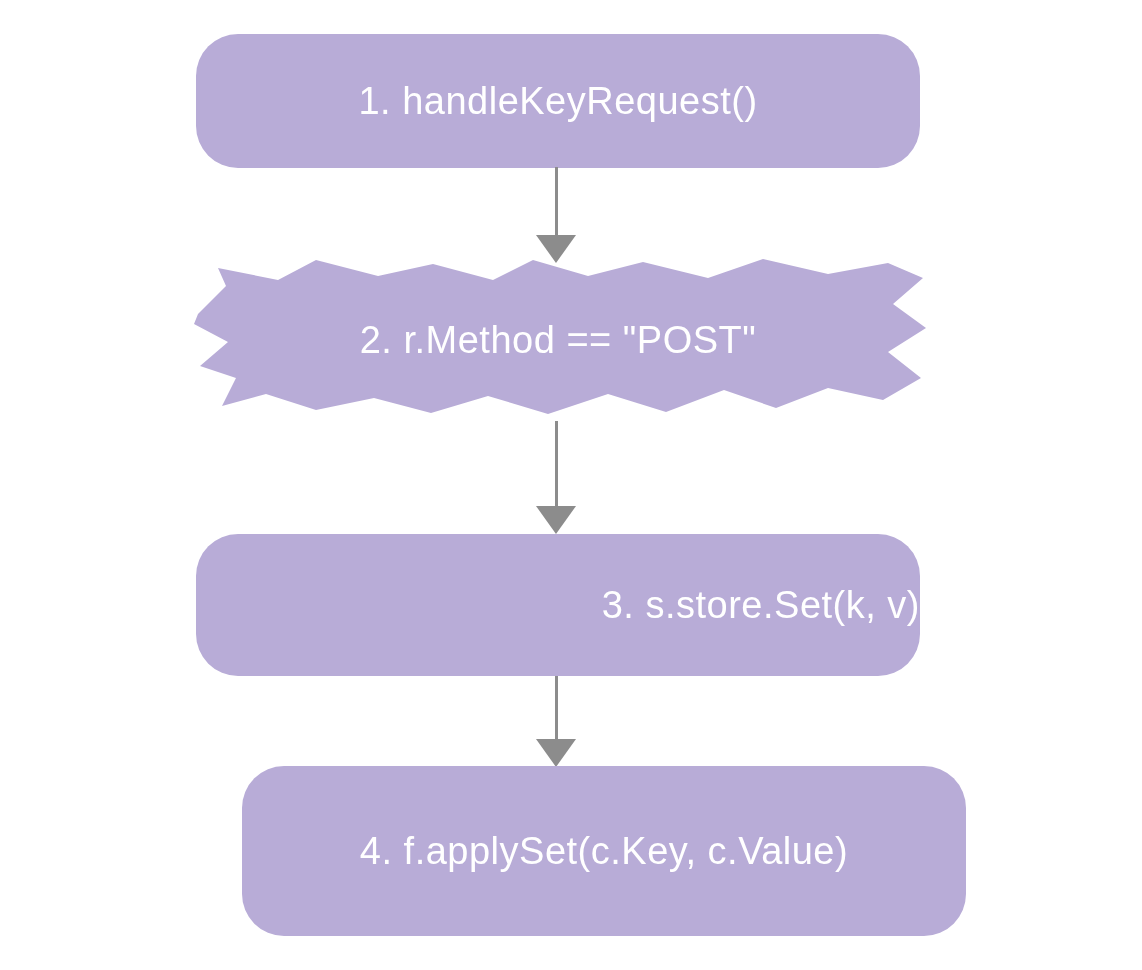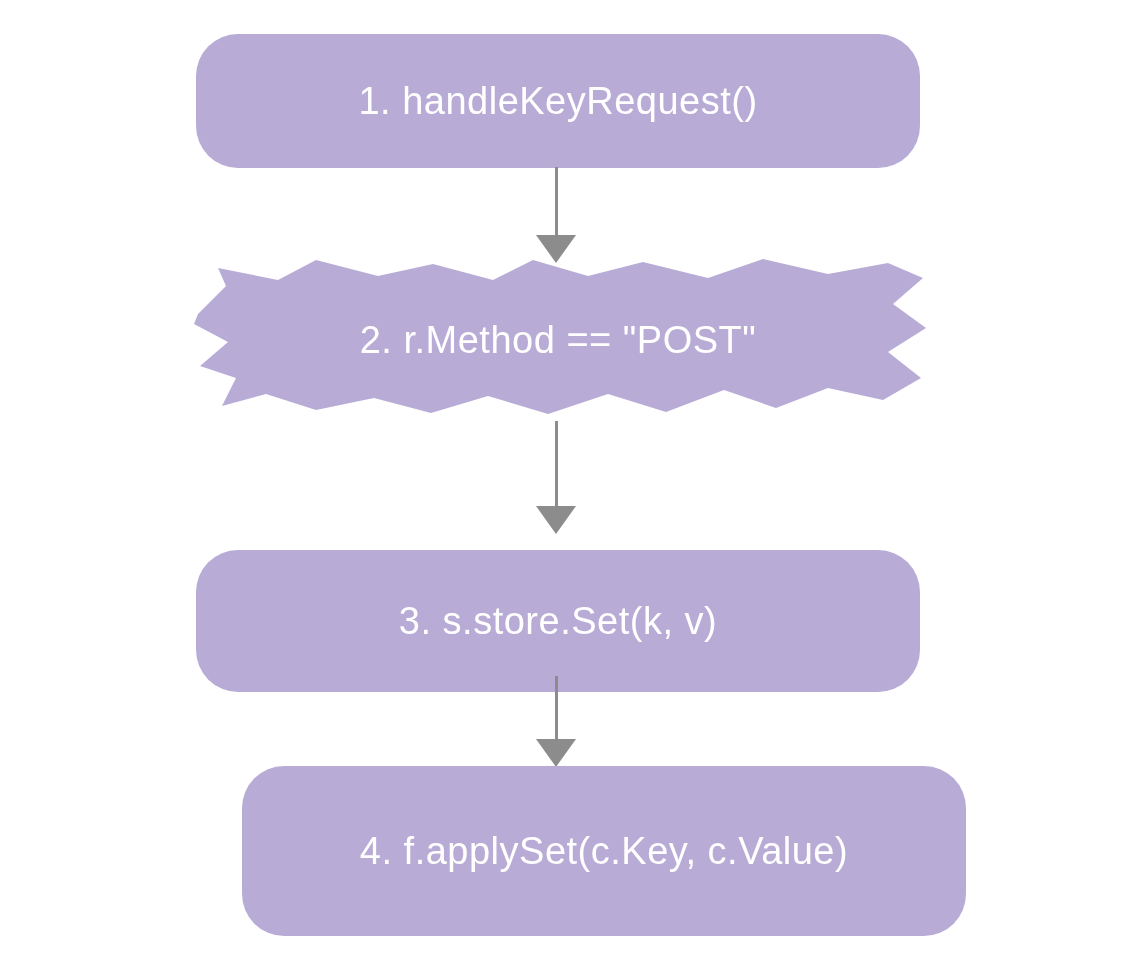--- a/index.html
+++ b/index.html
@@ -97,21 +97,21 @@
         34,150 48,122 12,110 40,86 6,68"></polygon>
     </svg>
     <span class="label">2. r.Method == "POST"</span>
   </div>
 
   <div class="arrow" style="top:421px; height:113px;">
     <div class="shaft"></div>
     <div class="head"></div>
   </div>
 
-  <div class="node rounded" style="top:550px; height:142px;">
+  <div class="node rounded" style="top:534px; height:142px;justify-content:flex-end;">
     <span class="label">3. s.store.Set(k, v)</span>
   </div>
 
   <div class="arrow" style="top:676px; height:91px;">
     <div class="shaft"></div>
     <div class="head"></div>
   </div>
 
   <div class="node rounded" style="top:766px; height:170px;margin-left:46px;">
     <span class="label">4. f.applySet(c.Key, c.Value)</span>

